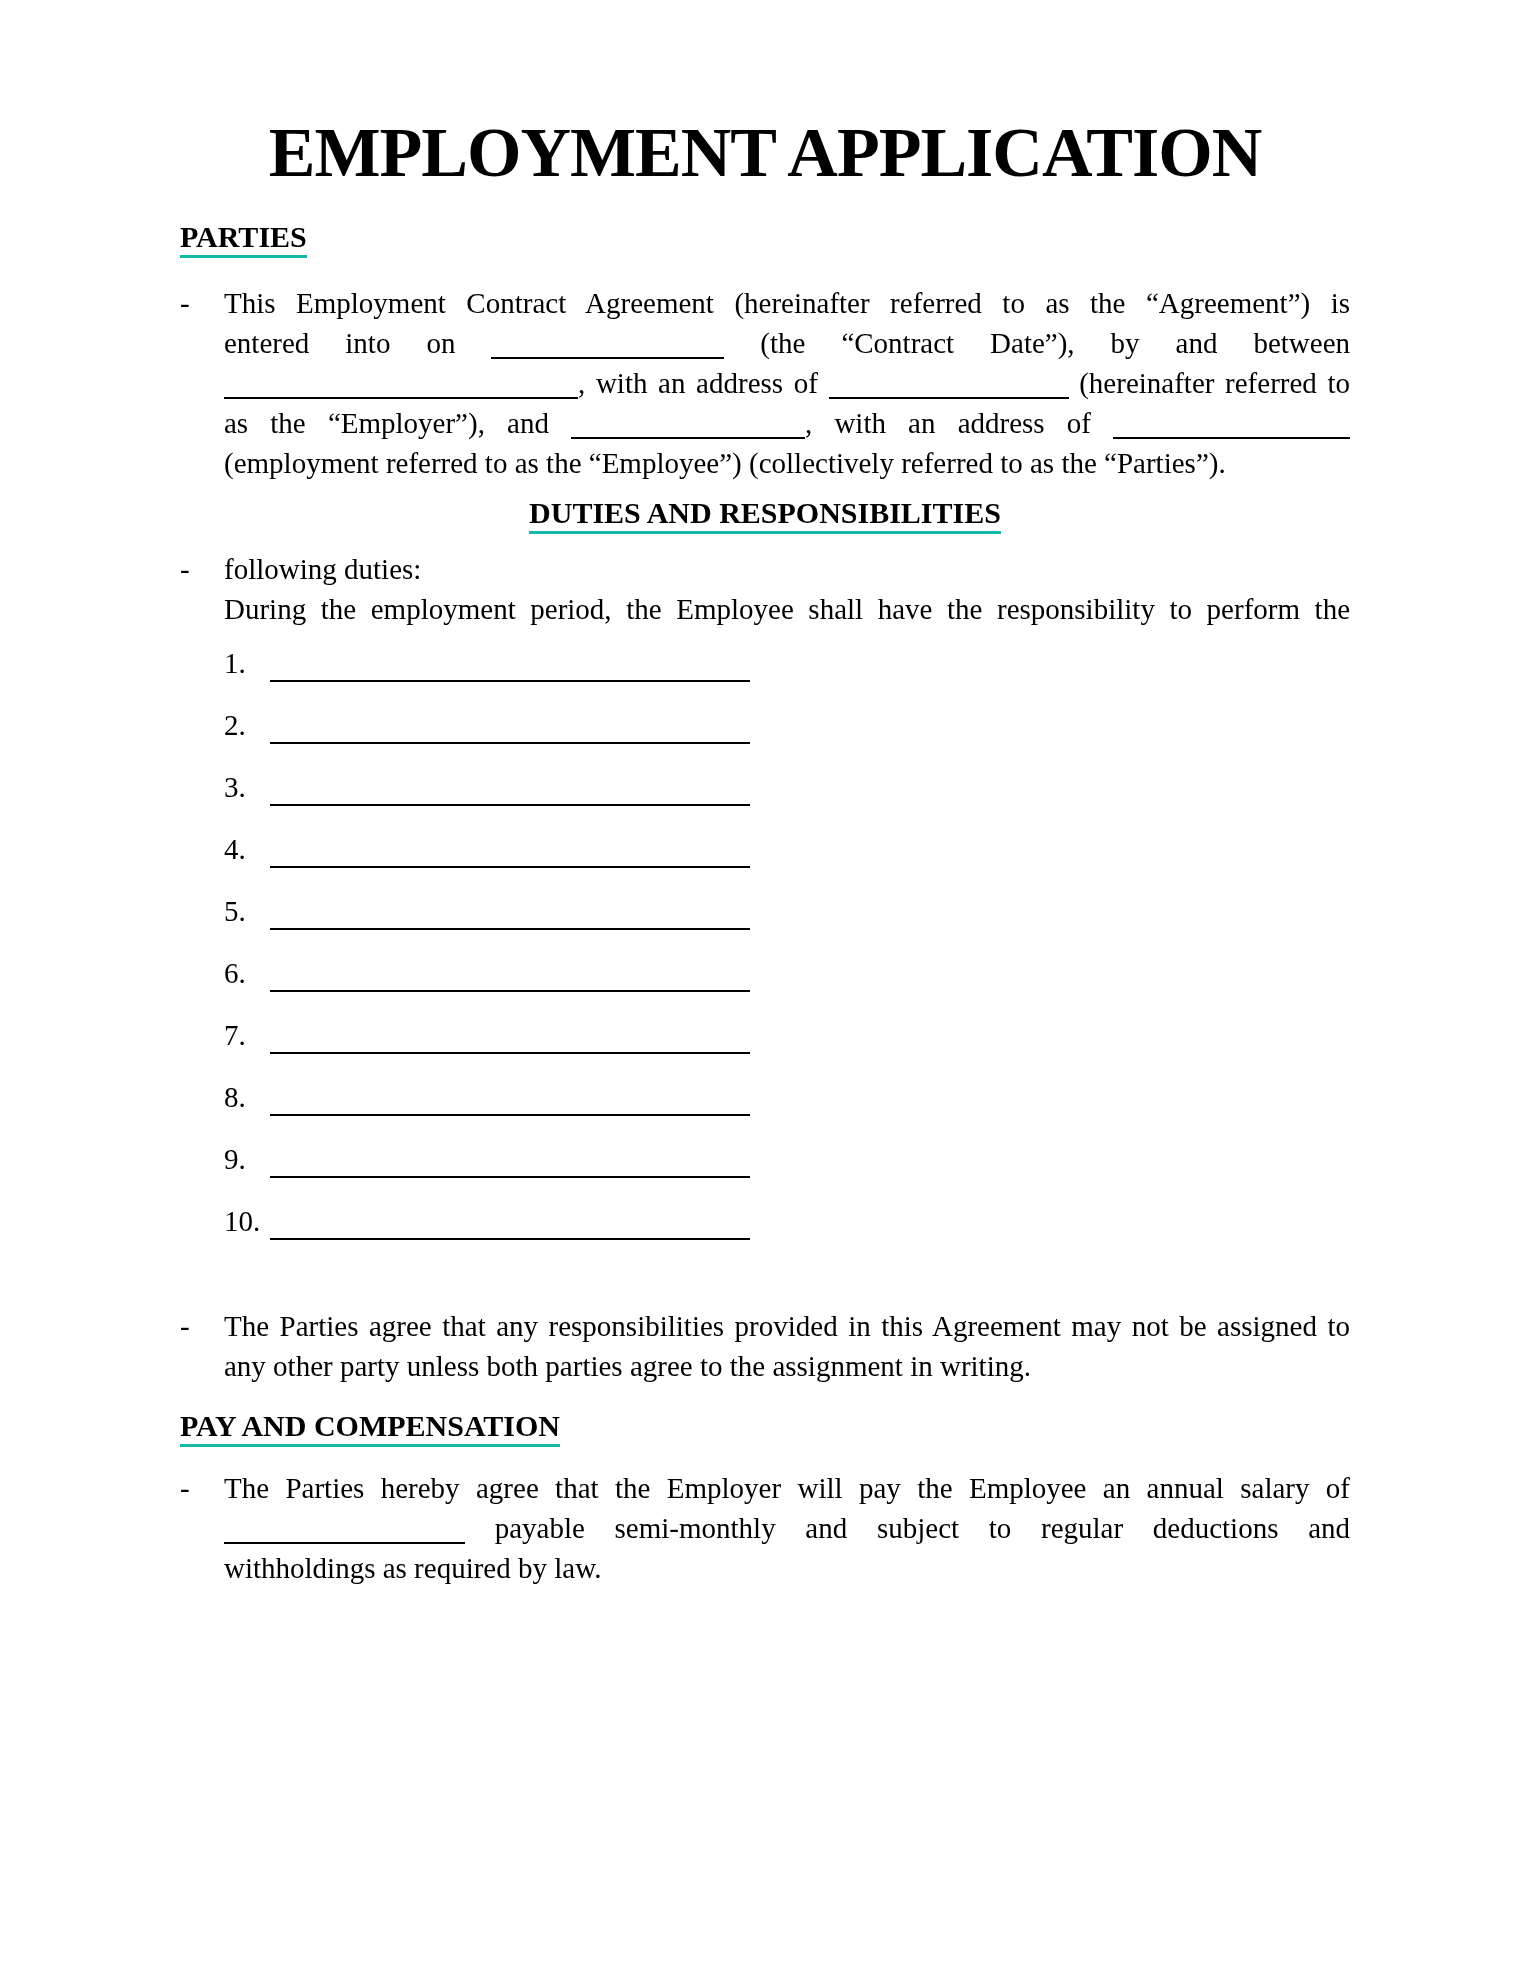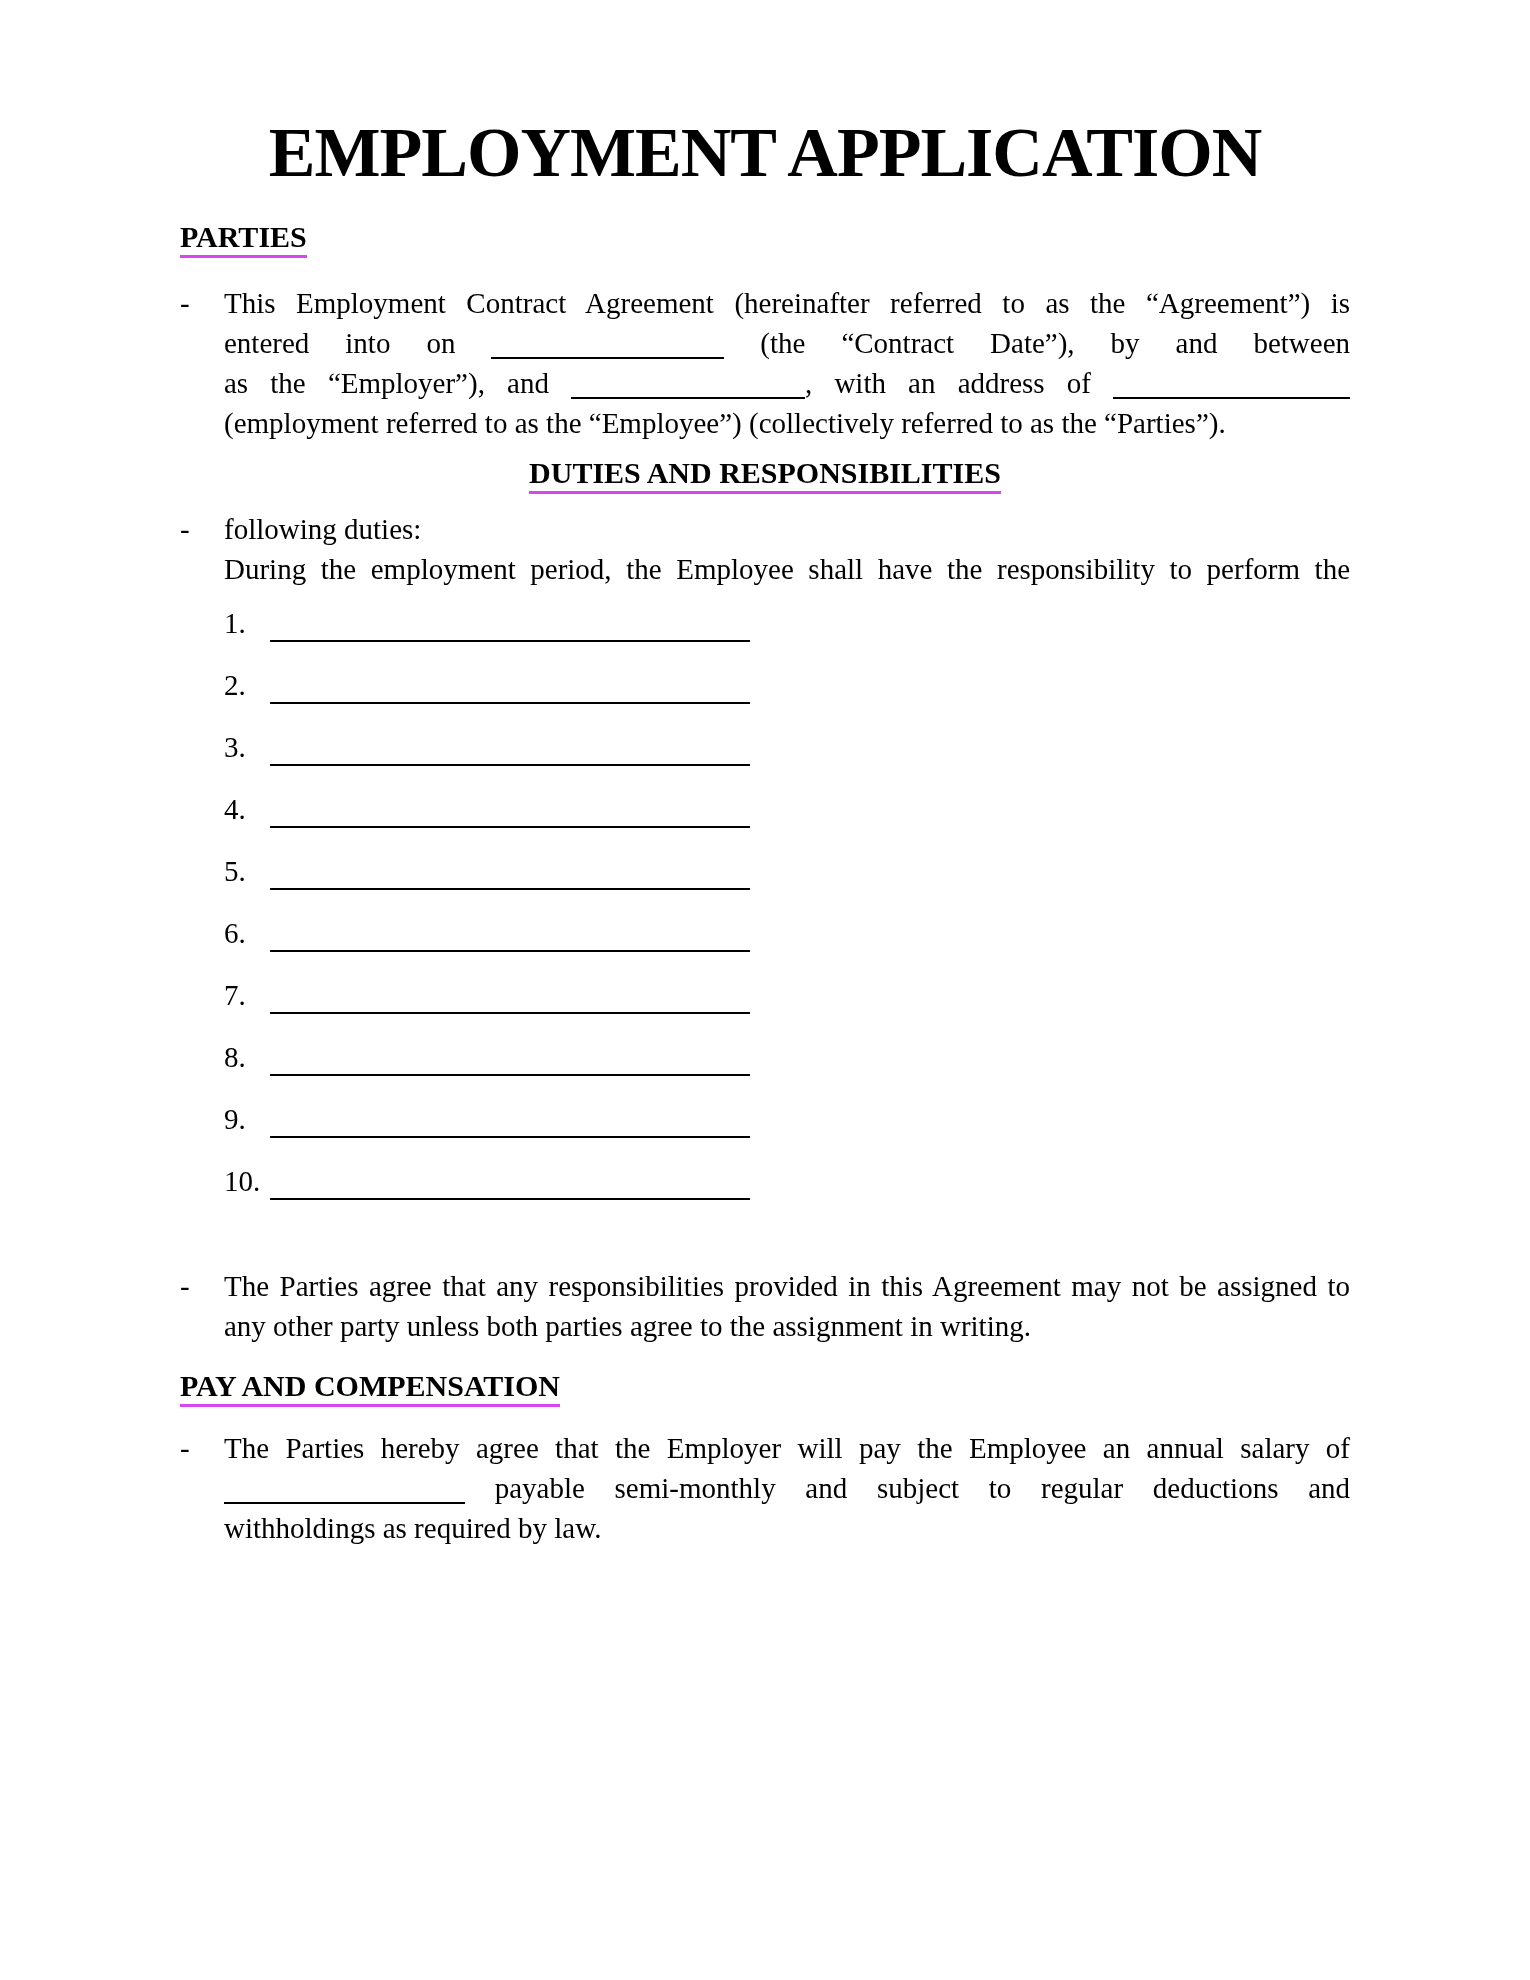--- a/index.html
+++ b/index.html
@@ -9,21 +9,21 @@
     font-family:"Liberation Serif","DejaVu Serif",serif;
     overflow:hidden;
   }
   .page{padding:111px 180px 0 180px;}
   .title{
     margin:0;text-align:center;
     font-size:70px;line-height:84px;font-weight:700;
     white-space:nowrap;letter-spacing:-1px;
   }
   .h{font-size:30px;line-height:36px;font-weight:700;}
-  .h .hu{border-bottom:3px solid #d946ef;padding-bottom:2px;}
+  .h .hu{border-bottom:3px solid #14b8a6;padding-bottom:2px;}
   .h-parties{margin-top:24px;}
   .h-duties{margin-top:12px;text-align:center;}
   .h-pay{margin-top:22px;}
   .para{display:flex;font-size:29px;line-height:40px;}
   .dash{width:44px;flex:none;}
   .ptext{flex:1;min-width:0;}
   .line{text-align:justify;text-align-last:justify;}
   .line.last{text-align:left;text-align-last:left;}
   .mt-p1{margin-top:28px;}
   .mt-p2{margin-top:18px;}
@@ -52,20 +52,23 @@
   <div class="h h-parties"><span class="hu">PARTIES</span></div>
 
   <div class="para mt-p1">
     <div class="dash">-</div>
     <div class="ptext">
       <div class="line j">
         <span>This Employment Contract Agreement (hereinafter referred to as the</span> <b>“Agreement”</b><span>) is</span>
       </div>
       <div class="line j">
         <span>entered into on</span> <span class="blank w233"></span> <span>(the</span> <b>“Contract Date”</b><span>), by and between</span>
+      </div>
+      <div class="line j">
+        <span class="blank w354"></span><span>, with an address of</span> <span class="blank w240"></span> <span>(hereinafter referred to</span>
       </div>
       <div class="line j">
         <span>as the</span> <b>“Employer”</b><span>), and</span> <span class="blank w234"></span><span>, with an address of</span> <span class="blank w237"></span>
       </div>
       <div class="line last">
         <span>(employment referred to as the</span> <b>“Employee”</b><span>) (collectively referred to as the</span> <b>“Parties”</b><span>).</span>
       </div>
     </div>
   </div>
 

